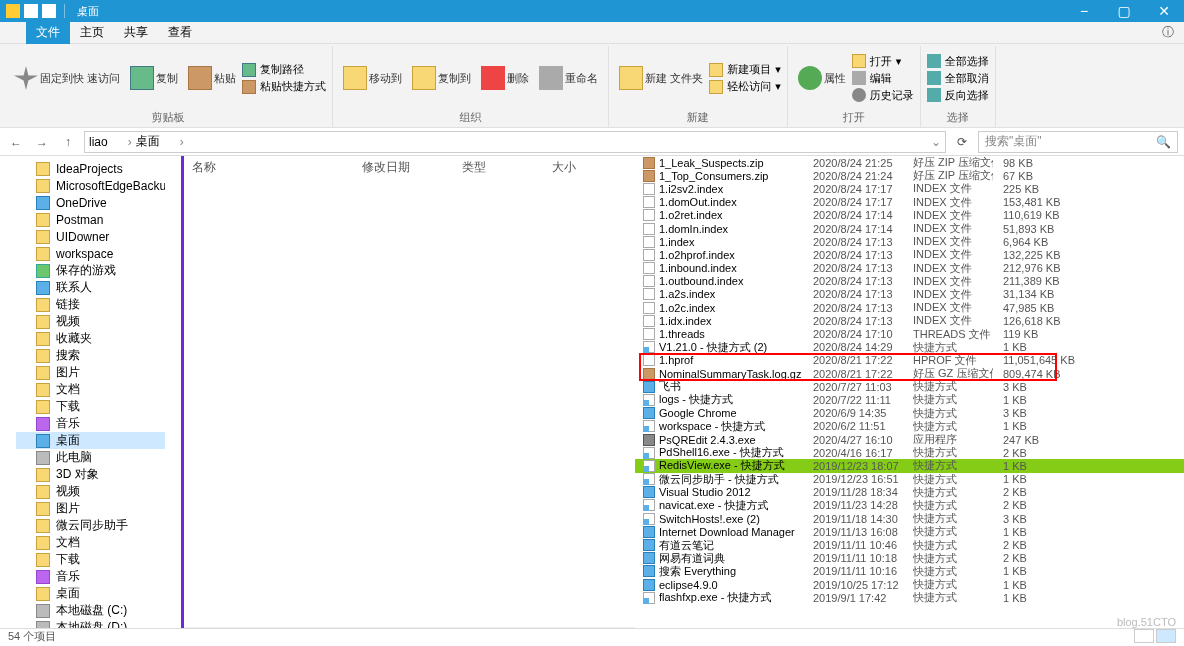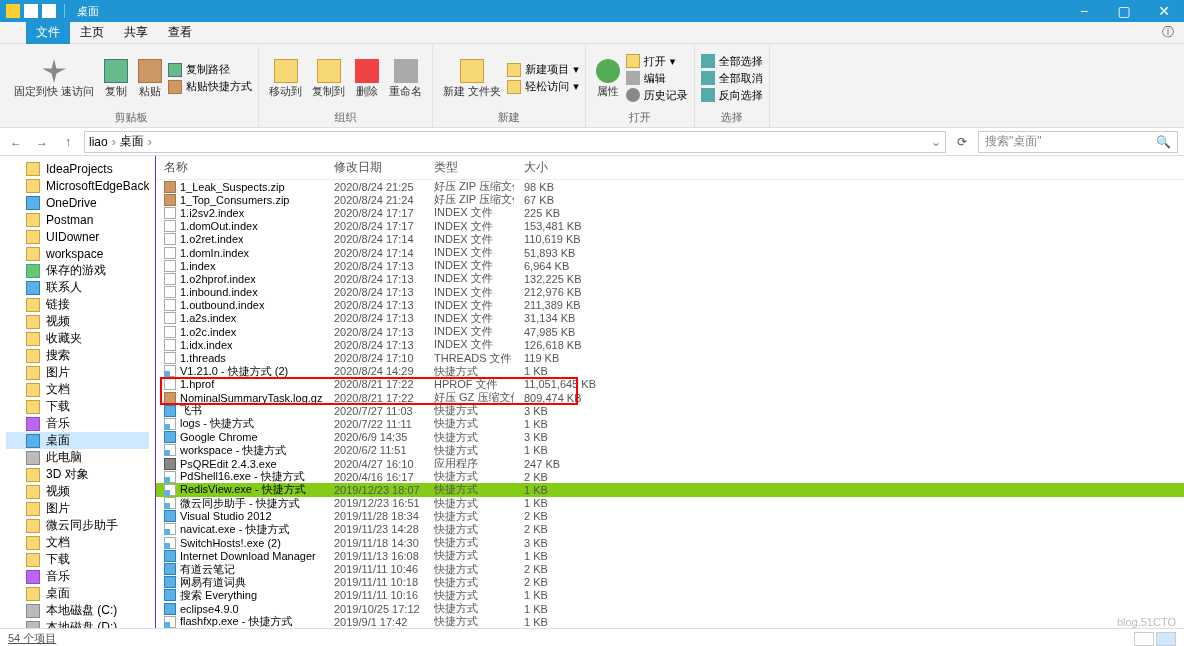--- a/index.html
+++ b/index.html
@@ -17,79 +17,79 @@
   .menu-bar { height: 22px; background: #f3f3f3; display: flex; align-items: center; border-bottom: 1px solid #ddd; padding-left: 4px; }
   .menu-bar .menu-tab { padding: 3px 10px; font-size: 12px; }
   .menu-bar .menu-tab.file { background: #1f96d3; color: #fff; margin-left: 22px; }
   .menu-bar .menu-right { margin-left: auto; padding-right: 10px; color: #555; font-size: 12px; }
 
   
   .ribbon { height: 84px; background: #f3f3f3; border-bottom: 1px solid #e0e0e0; display: flex; padding: 2px 4px 0 4px; }
   .ribbon-group { display: flex; flex-direction: column; align-items: center; padding: 0 6px; border-right: 1px solid #e0e0e0; }
   .ribbon-group .rg-body { flex: 1; display: flex; align-items: center; gap: 2px; }
   .ribbon-group .rg-label { font-size: 11px; color: #666; padding-bottom: 2px; }
-  .rb-btn { display: flex; flex-direction: column; align-items: center; justify-content: center; padding: 2px 4px; gap: 2px; }
+  .rb-btn { display: flex; flex-direction: row; align-items: center; justify-content: center; padding: 2px 4px; gap: 2px; }
   .rb-btn .ico { width: 24px; height: 24px; display: block; }
   .rb-btn .lbl { font-size: 11px; color: #333; text-align: center; line-height: 12px; }
   .rb-small { display: flex; flex-direction: column; gap: 2px; }
   .rb-small .row { display: flex; align-items: center; gap: 4px; font-size: 11px; }
   .rb-small .ico-s { width: 14px; height: 14px; display: inline-block; }
 
   .ico-pin { background: #888; clip-path: polygon(50% 0, 60% 40%, 100% 40%, 60% 60%, 50% 100%, 40% 60%, 0 40%, 40% 40%); }
   .ico-copy { background: #6b8; border: 1px solid #478; }
   .ico-paste { background: #c96; border: 1px solid #a74; }
   .ico-folder { background: #f8d775; border: 1px solid #c9a23d; }
   .ico-x { background: #e44; }
   .ico-rename { background: #aaa; }
   .ico-check { background: #5a5; border-radius: 50%; }
   .ico-hist { background: #888; border-radius: 50%; }
   .ico-sel { background: #5aa; }
 
   
   .nav-row { height: 28px; display: flex; align-items: center; gap: 6px; padding: 0 6px; border-bottom: 1px solid #ddd; font-size: 12px; }
   .nav-row .nav-arrow { width: 20px; text-align: center; color: #555; }
   .nav-row .breadcrumb { flex: 1; border: 1px solid #ccc; height: 22px; display: flex; align-items: center; padding: 0 4px; gap: 4px; }
-  .nav-row .breadcrumb .crumb { display: flex; align-items: center; gap: 4px; }
+  .nav-row .breadcrumb .crumb { display: flex; align-items: center; gap: 20px; }
   .nav-row .breadcrumb .sep { color: #888; }
   .nav-row .refresh { color: #555; width: 20px; text-align: center; }
   .nav-row .search { width: 200px; border: 1px solid #ccc; height: 22px; padding: 0 6px; display: flex; align-items: center; color: #888; }
 
   
   .main { display: flex; height: calc(100% - 22px - 22px - 84px - 28px - 18px); }
-  .sidebar { width: 156px; border-right: 1px solid #6d28d9; padding: 4px 6px; overflow: hidden; }
+  .sidebar { width: 184px; border-right: 3px solid #6d28d9; padding: 4px 16px; overflow: hidden; }
   .sidebar .sb-item { display: flex; align-items: center; gap: 6px; padding: 1px 0 1px 20px; font-size: 12px; height: 17px; overflow: hidden; white-space: nowrap; }
   .sidebar .sb-item.selected { background: #cde8ff; }
   .sidebar .sb-icon { width: 14px; height: 14px; background: #f8d775; border: 1px solid #c9a23d; flex-shrink: 0; }
   .sidebar .sb-icon.disk { background: #bbb; border-color: #888; }
   .sidebar .sb-icon.blue { background: #5bb0e8; border-color: #2a80b9; }
   .sidebar .sb-icon.green { background: #6bc76b; border-color: #3a9; }
   .sidebar .sb-icon.music { background: #b6e; border-color: #94c; }
 
   
-  .content { flex: 1; overflow: hidden; display: flex; flex-direction: column; }
+  .content { flex: 1; overflow: hidden; display: flex; flex-direction: row; }
   .col-head { display: grid; grid-template-columns: 160px 90px 80px 75px; gap: 10px; padding: 3px 8px 3px 8px; border-bottom: 1px solid #eee; font-size: 12px; color: #555; }
   .file-list { flex: 1; overflow: hidden; }
   .file-row { display: grid; grid-template-columns: 160px 90px 80px 75px; gap: 10px; padding: 0 8px; height: 13.2px; font-size: 11px; align-items: center; }
   .file-row.selected { background: #84cc16; }
   .file-row .fname { display: flex; align-items: center; gap: 4px; overflow: hidden; white-space: nowrap; }
   .file-row .ficon { width: 12px; height: 12px; flex-shrink: 0; }
   .file-row .fdate { color: #555; white-space: nowrap; }
   .file-row .ftype { color: #555; white-space: nowrap; overflow: hidden; }
   .file-row .fsize { color: #555; white-space: nowrap; }
   .highlight-box { position: absolute; border: 2px solid #ff0000; pointer-events: none; }
 
   .ic-zip { background: #c96; border: 1px solid #a74; }
   .ic-file { background: #fff; border: 1px solid #aaa; }
   .ic-link { background: #fff; border: 1px solid #aaa; position: relative; }
   .ic-link::after { content: ""; position: absolute; bottom: -1px; left: -1px; width: 6px; height: 6px; background: #5bb0e8; }
   .ic-app { background: #5bb0e8; border: 1px solid #2a80b9; }
   .ic-exe { background: #888; border: 1px solid #555; }
 
   
-  .status { height: 18px; border-top: 1px solid #ddd; display: flex; align-items: flex-end; padding: 0 8px; font-size: 11px; color: #555; text-decoration: underline; }
+  .status { height: 18px; border-top: 1px solid #ddd; display: flex; align-items: flex-start; padding: 0 8px; font-size: 11px; color: #555; }
   .status .view-btns { margin-left: auto; display: flex; gap: 2px; }
   .status .view-btns span { width: 20px; height: 14px; border: 1px solid #ccc; }
 
   .watermark { position: absolute; right: 8px; bottom: 18px; font-size: 11px; color: #bbb; }
 </style>
 </head>
 <body>
 
 <div class="title-bar">
   <span class="tb-icon"></span>

